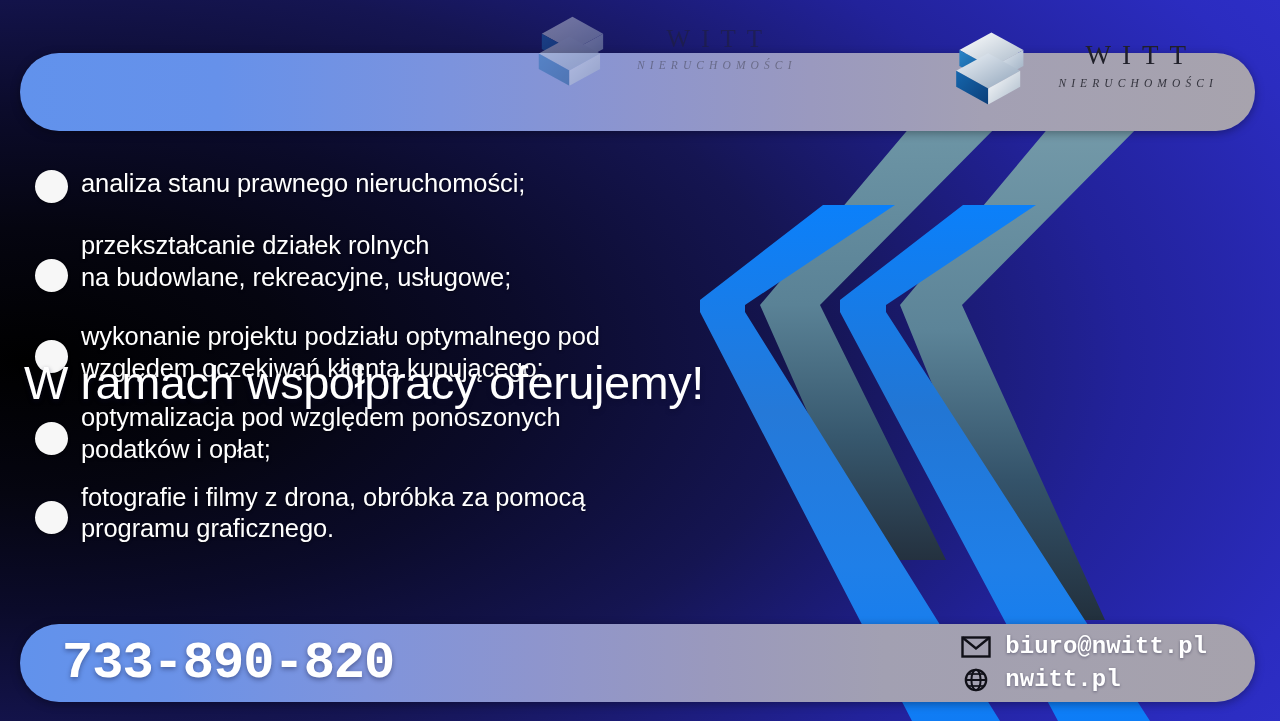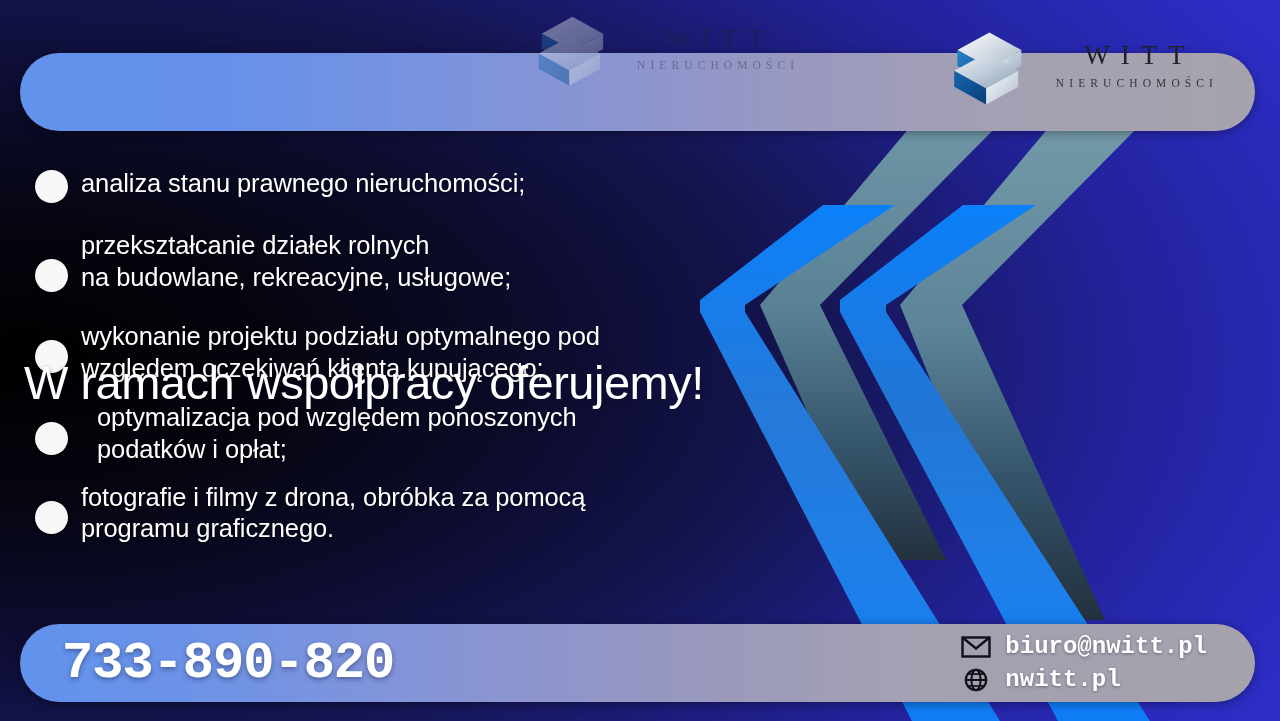--- a/index.html
+++ b/index.html
@@ -78,20 +78,21 @@
     text-indent: 11px;
     color: #20202a;
   }
   .logo-sub {
     font-family: "Liberation Serif", serif;
     font-size: 11.5px;
     letter-spacing: 5.1px;
     text-indent: 5px;
     margin-top: 9px;
     color: #35353f;
+    font-style: italic;
   }
   .logo-water .logo-name { font-size: 25px; }
 
   
   .bullets {
     position: absolute;
     left: 35px;
     top: 168px;
     width: 780px;
     z-index: 5;
@@ -121,21 +122,21 @@
     white-space: pre-line;
   }
   .r0 .bullet-dot { margin-top: 2px; }
   .r1 .bullet-dot { margin-top: 28px; }
   .r2 .bullet-dot { margin-top: 19px; }
   .r3 .bullet-dot { margin-top: 20px; }
   .r4 .bullet-dot { margin-top: 19px; }
   .r0 { margin-bottom: 27px; }
   .r1 { margin-bottom: 28px; align-items: center; }
   .r2 { margin-bottom: 18px; }
-  .r3 { margin-bottom: 16px; gap: 16px; }
+  .r3 { margin-bottom: 16px; }
 
   
   .contact-bar {
     position: absolute;
     left: 20px;
     top: 624px;
     width: 1235px;
     height: 78px;
     border-radius: 39px;
     background: linear-gradient(90deg,

